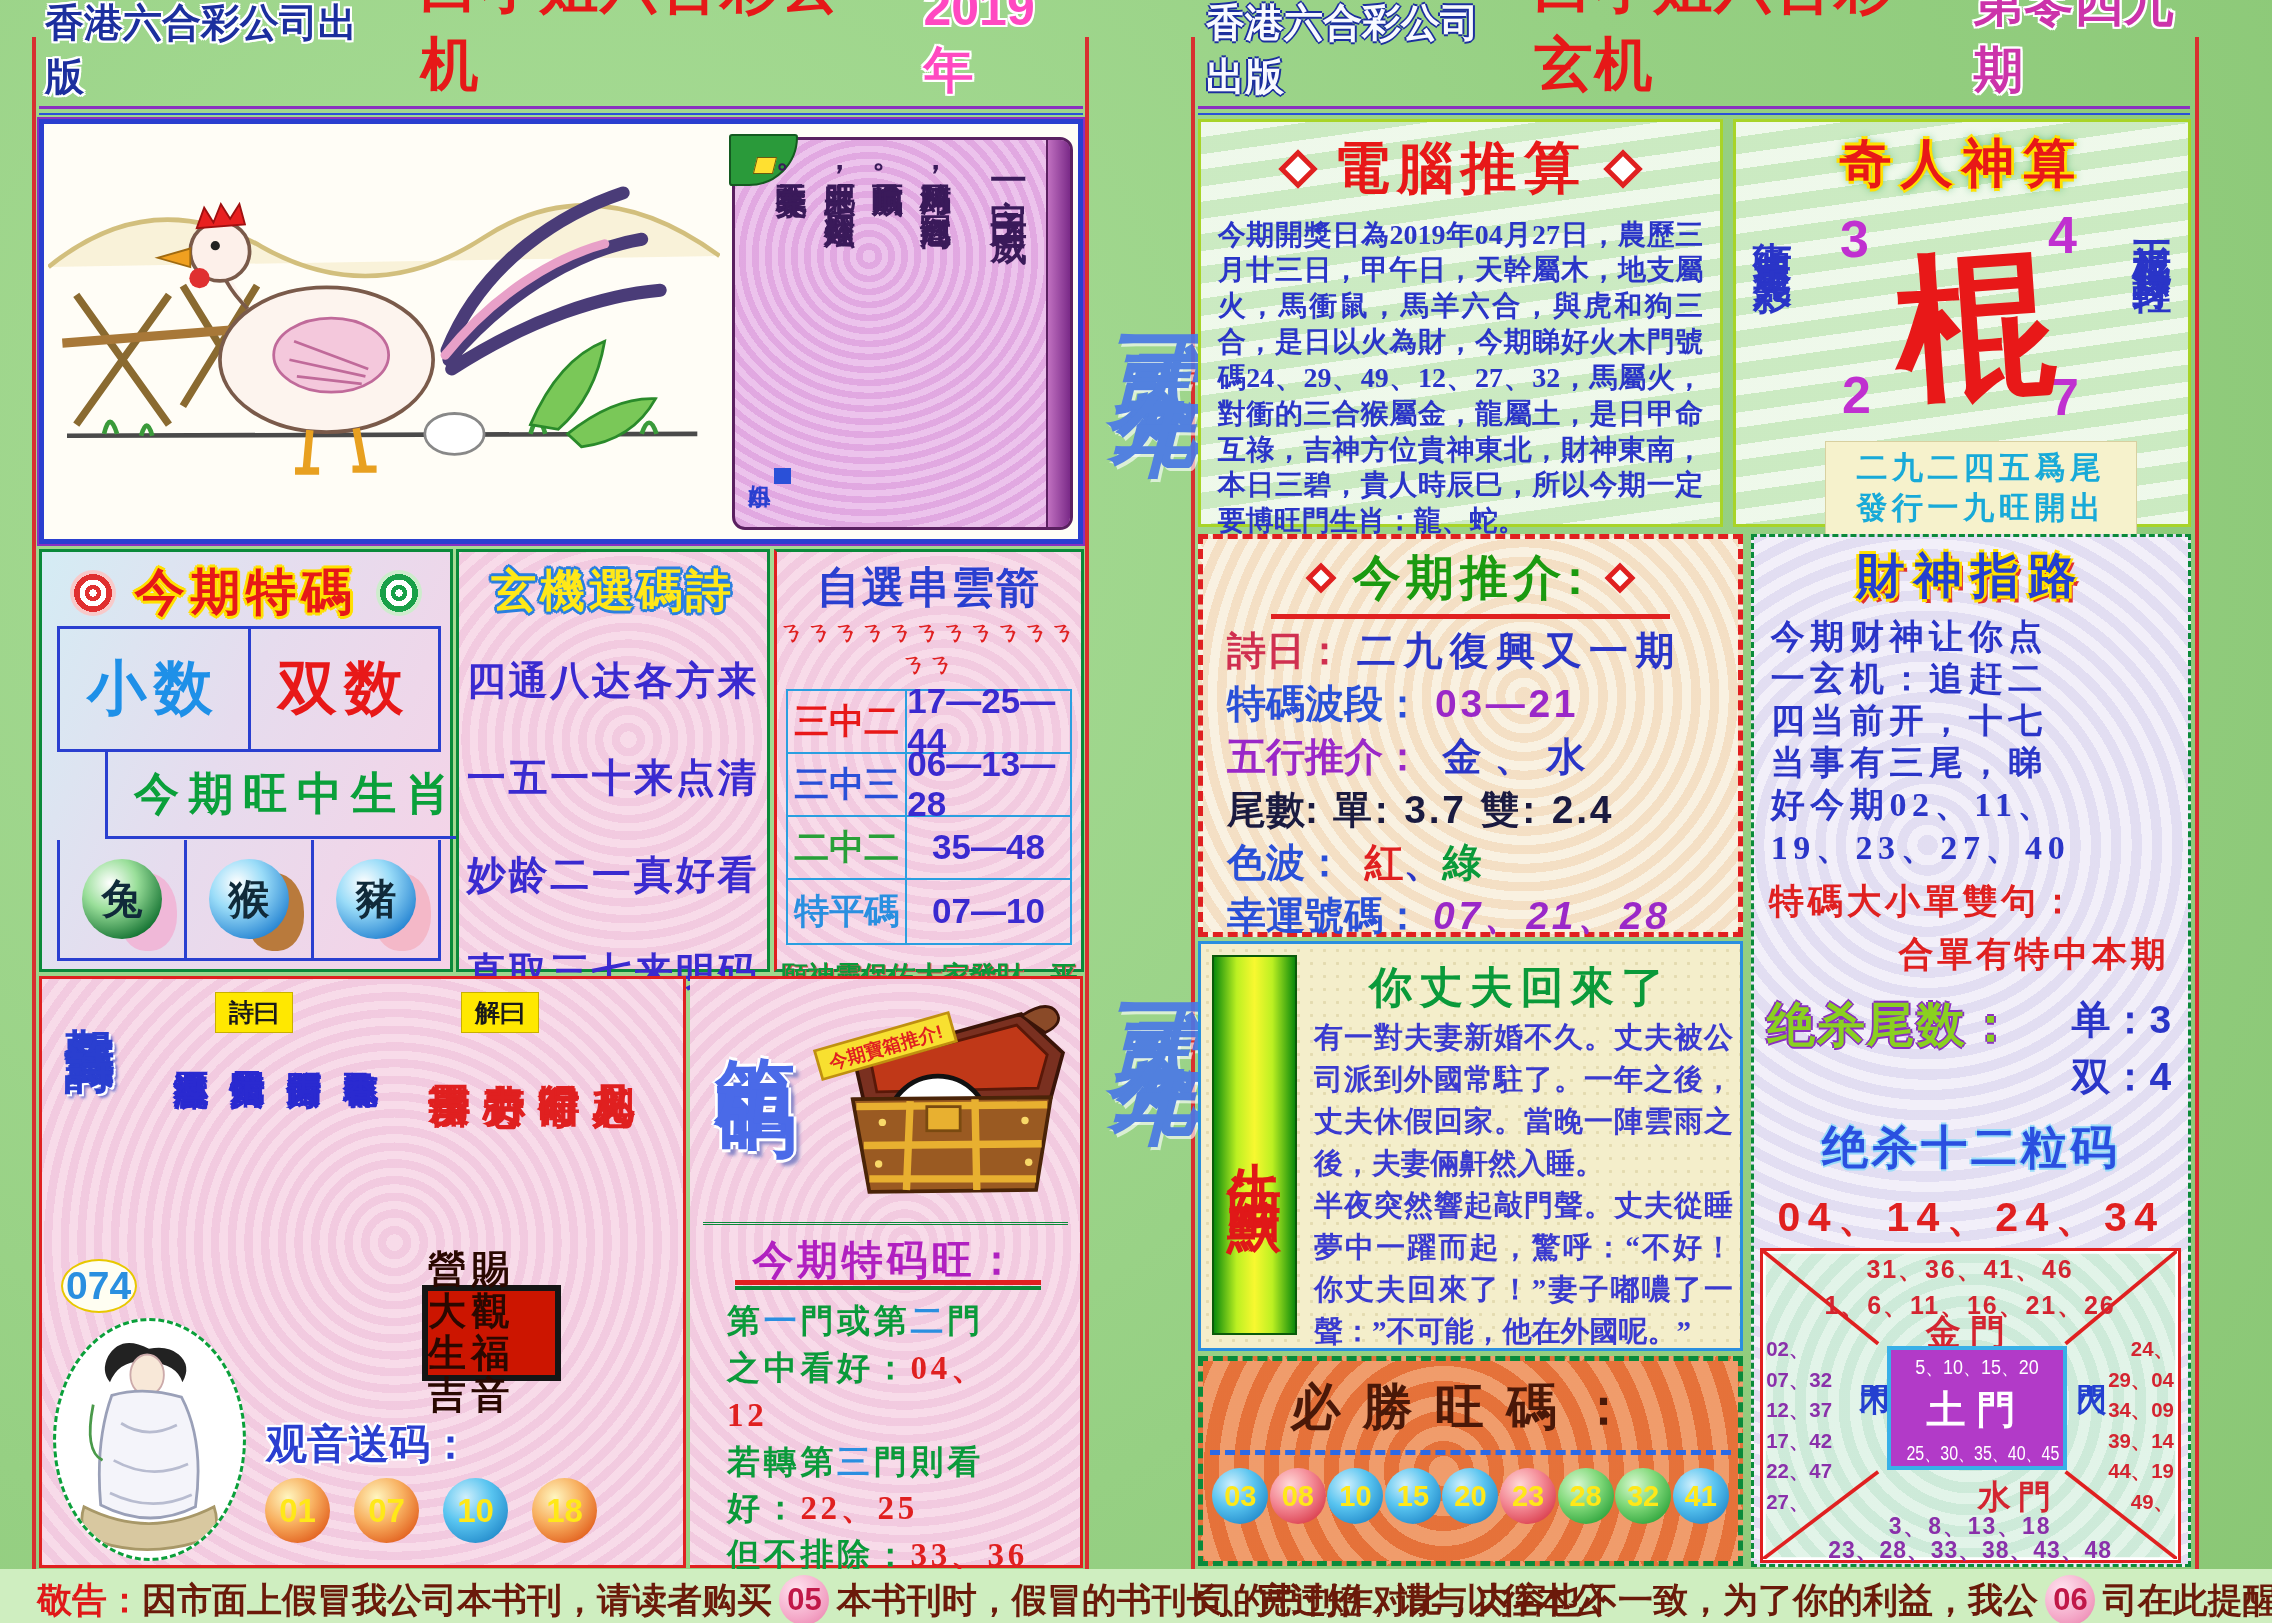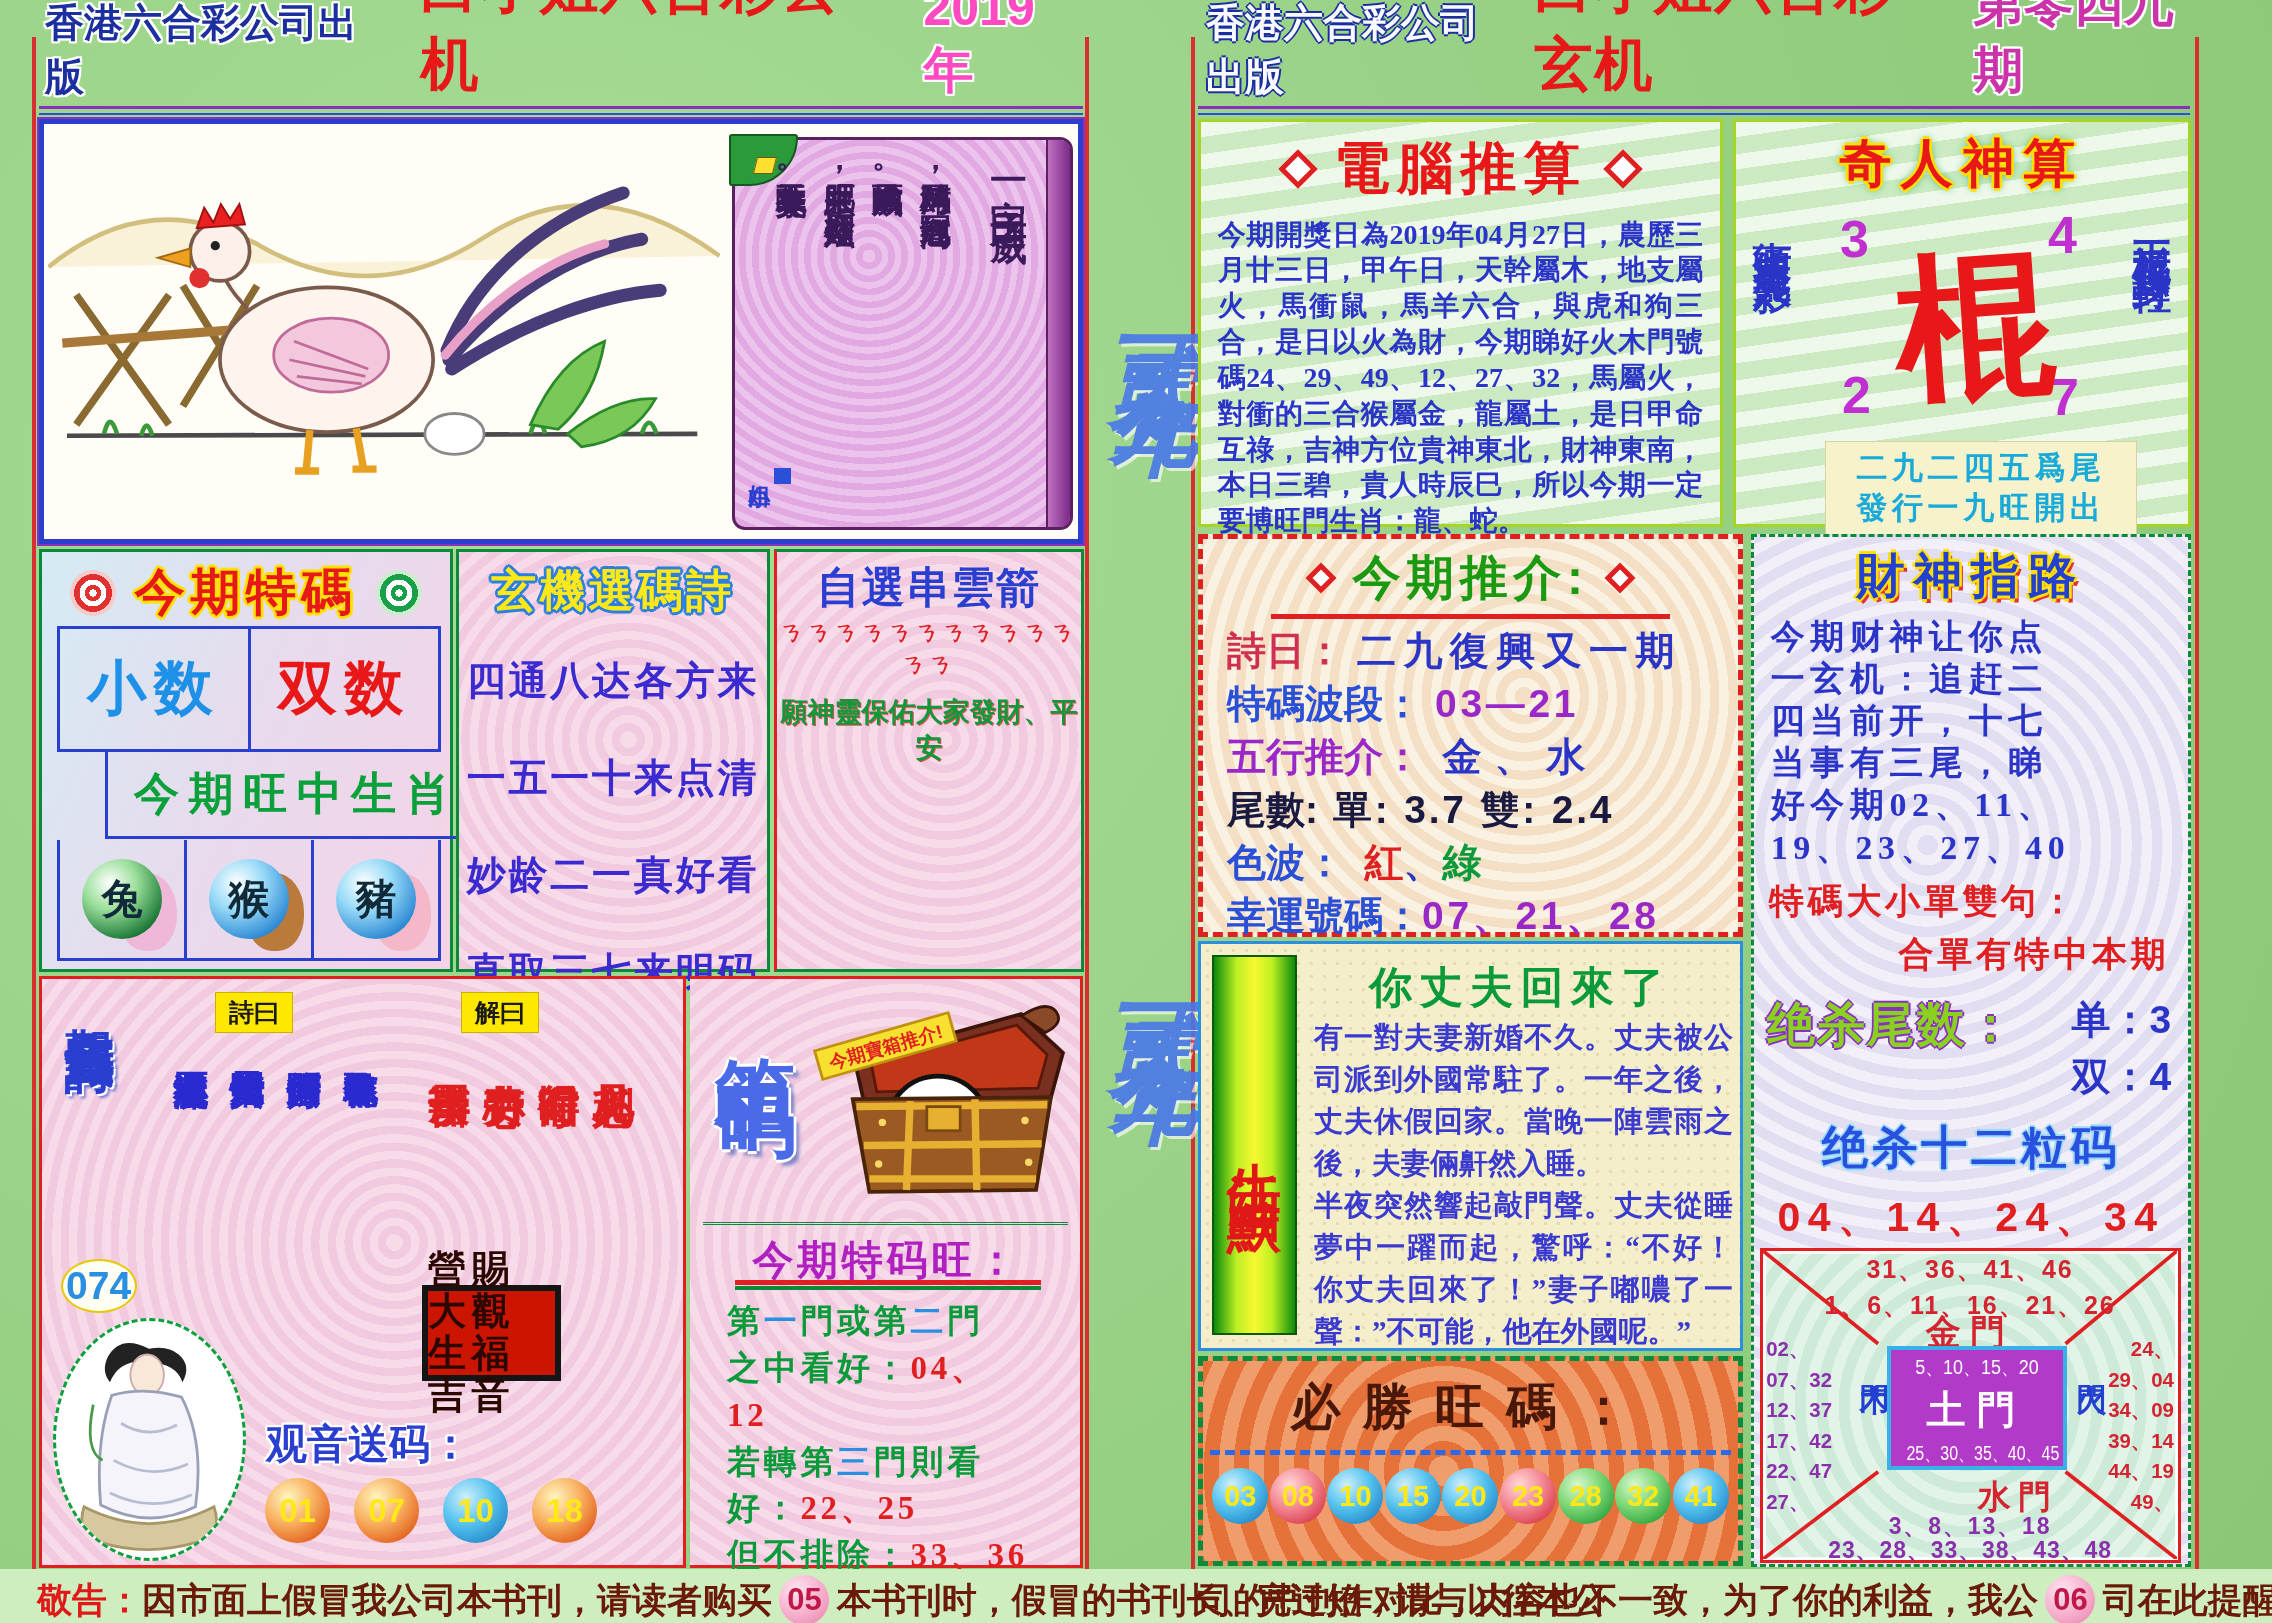--- a/index.html
+++ b/index.html
@@ -257,20 +257,38 @@
     <div class="center" style="margin-top:9.3px;"><span class="xj-title ob">玄機選碼詩</span></div>
     <div class="xj-line serif center" style="margin-top:33px;">四通八达各方来</div>
     <div class="xj-line serif center" style="margin-top:43px;">一五一十来点清</div>
     <div class="xj-line serif center" style="margin-top:43px;">妙龄二一真好看</div>
     <div class="xj-line serif center" style="margin-top:43px;">直取三七来明码</div>
   </div>
 
   <div class="abs pnl-pink" style="left:774px; top:549px; width:310px; height:423px; border-left:3.7px solid #e02020;">
     <div class="ar-title center" style="margin-top:7.4px;">自選串雲箭</div>
     <div class="ar-decor center">ㄋㄋㄋㄋㄋㄋㄋㄋㄋㄋㄋㄋㄋ</div>
+    <div class="artab" style="margin:7.4px 9.3px 0 9.3px;">
+      <div class="r">
+        <div class="l" style="color:#e81818;">三中二</div>
+        <div class="v">17—25—44</div>
+      </div>
+      <div class="r">
+        <div class="l" style="color:#2a50d8;">三中三</div>
+        <div class="v">06—13—28</div>
+      </div>
+      <div class="r">
+        <div class="l" style="color:#28a038;">二中二</div>
+        <div class="v">35—48</div>
+      </div>
+      <div class="r">
+        <div class="l" style="color:#2a8fe0;">特平碼</div>
+        <div class="v">07—10</div>
+      </div>
+    </div>
     <div class="blessing center" style="margin-top:13px;">願神靈保佑大家發財、平安</div>
   </div>
 
   <div class="abs pnl-pink" style="left:39px; top:976px; width:647px; height:592px; border:3.7px solid #e02020;">
     <div class="abs gy-banner vert serif" style="left:15px; top:9.3px; height:265px;">觀音靈籤詩</div>
     <div class="abs gy-num" style="left:18.6px; top:280px; width:76px; height:54px;">074</div>
     <div class="abs" style="left:11px; top:339px; width:193px; height:243px; border:3.7px dashed #0aa03a; border-radius:50%; background:#fff; overflow:hidden;">
       <svg width="186" height="236" viewBox="0 0 200 254">
         <path d="M100,30 q-30,-16 -44,8 q-8,16 2,28 q10,-26 42,-22 q30,2 36,22 q10,-18 -4,-30 q-12,-10 -32,-6z" fill="#222"></path>
         <ellipse cx="98" cy="58" rx="18" ry="22" fill="#f8e8d8" stroke="#caa" stroke-width="2"></ellipse>
@@ -403,21 +421,21 @@
           <span class="tVd" style="margin-left:15px;letter-spacing:2.8px;">單: 3.7 雙: 2.4</span>
         </div>
       <div class="tj-row">
           <span class="tLb">色波：</span>
           <span class="tVr serif" style="margin-left:20.4px;">紅</span>
           <span class="tVb">、</span>
           <span class="tVg serif">綠</span>
         </div>
       <div class="tj-row">
           <span class="tLb">幸運號碼：</span>
-          <span class="tVp" style="margin-left:0;letter-spacing:3.7px;">07、21、28</span>
+          <span class="tVp" style="margin-left:11px;letter-spacing:3.7px;font-style:italic;">07、21、28</span>
         </div>
     </div>
   </div>
 
   <div class="abs rightcol" style="left:1751px; top:534px; width:440px; height:1033px;">
     <div class="center" style="margin-top:7.4px;"><span class="cs-title">財神指路</span></div>
     <div style="padding:7.4px 16.7px 0 16.7px;">
       <div class="cs-line serif">今期财神让你点</div>
       <div class="cs-line serif">一玄机：追赶二</div>
       <div class="cs-line serif">四当前开，十七</div>

